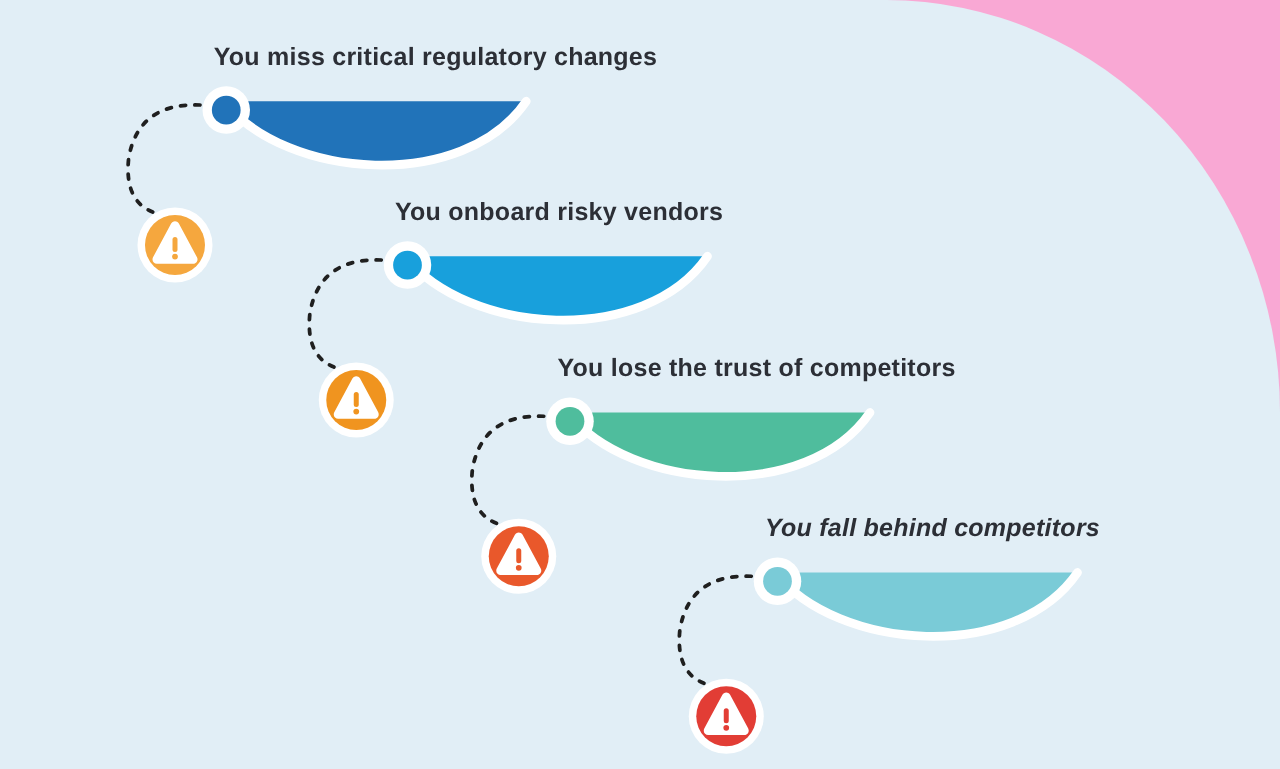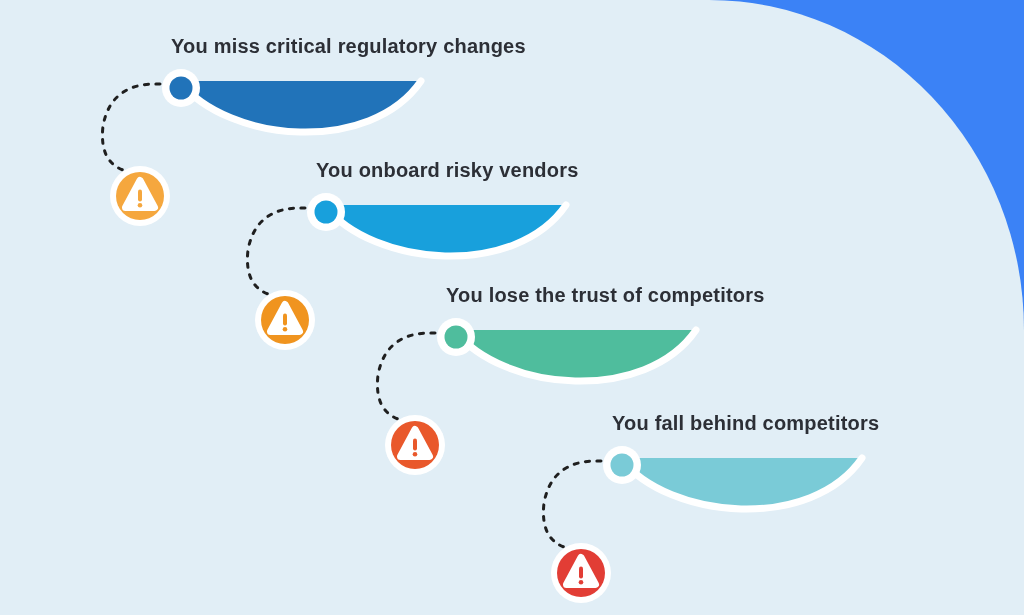--- a/index.html
+++ b/index.html
@@ -1,36 +1,36 @@
 <!DOCTYPE html>
 <html><head>
 <meta charset="utf-8">
 <style>
   html,body{margin:0;padding:0;background:#ffffff;}
   .stage{
     position:relative;
     width:1024px;height:615px;
-    background:#3b82f6;
+    background:#f9a8d4;
     overflow:hidden;
     font-family:"Liberation Sans", sans-serif;
   }
   .bg-panel{
     position:absolute;left:0;top:0;
     width:1024px;height:615px;
     background:#e1eef6;
     border-top-right-radius:315px 330px;
   }
   .unit{
     position:absolute;
     width:460px;height:210px;
   }
   .u1{left:71px;top:26px;}
   .u2{left:216px;top:150px;text-align:center;}
   .u3{left:346px;top:275px;}
-  .u4{left:512px;top:403px;}
+  .u4{left:512px;top:403px;font-style:italic;}
   .unit-label{
     position:absolute;
     left:100px;top:9px;
     white-space:nowrap;
     font-size:20px;
     font-weight:600;
     letter-spacing:0.2px;
     color:#2c2f36;
   }
   .unit-svg{

